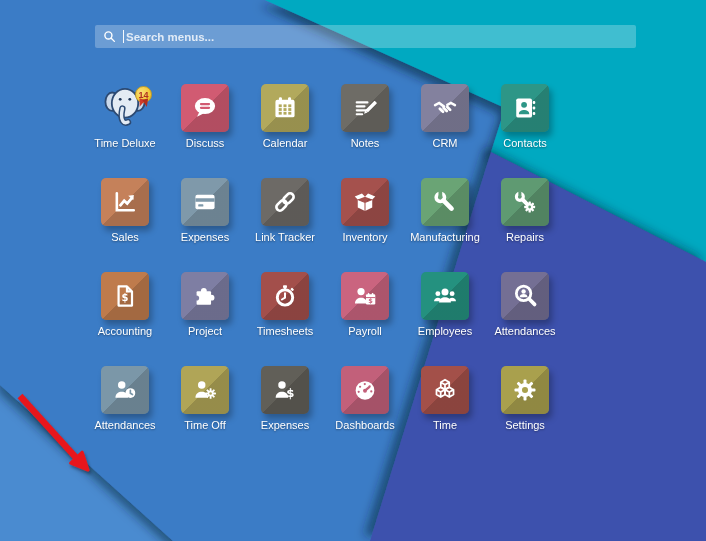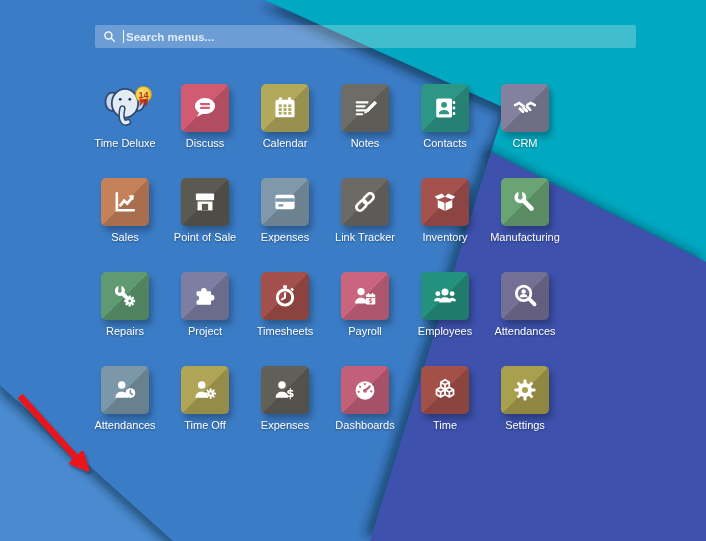--- a/index.html
+++ b/index.html
@@ -326,59 +326,50 @@
     <div class="cell" style="--tc: #6e6c66;">
       <div class="tile">
         <svg class="glyph">
             <use href="#g-notes"></use>
           </svg>
 
       </div>
       <div class="label">Notes</div>
     </div>
 
+    <div class="cell" style="--tc: #83819e;">
+      <div class="tile">
+        <svg class="glyph">
+            <use href="#g-crm"></use>
+          </svg>
+
+      </div>
+      <div class="label">CRM</div>
+    </div>
+
     <div class="cell" style="--tc: #2d9687;">
       <div class="tile">
         <svg class="glyph">
             <use href="#g-contacts"></use>
           </svg>
 
       </div>
       <div class="label">Contacts</div>
     </div>
 
-    <div class="cell" style="--tc: #83819e;">
-      <div class="tile">
-        <svg class="glyph">
-            <use href="#g-crm"></use>
-          </svg>
-
-      </div>
-      <div class="label">CRM</div>
-    </div>
-
     <div class="cell" style="--tc: #c5815a;">
       <div class="tile">
         <svg class="glyph">
             <use href="#g-sales"></use>
           </svg>
 
       </div>
       <div class="label">Sales</div>
     </div>
 
-    <div class="cell" style="--tc: #5c5952;">
-      <div class="tile">
-        <svg class="glyph">
-            <use href="#g-pos"></use>
-          </svg>
-
-      </div>
-      <div class="label">Point of Sale</div>
-    </div>
 
     <div class="cell" style="--tc: #7f99aa;">
       <div class="tile">
         <svg class="glyph">
             <use href="#g-purchase"></use>
           </svg>
 
       </div>
       <div class="label">Expenses</div>
     </div>
@@ -416,20 +407,29 @@
     <div class="cell" style="--tc: #5f9a72;">
       <div class="tile">
         <svg class="glyph">
             <use href="#g-repairs"></use>
           </svg>
 
       </div>
       <div class="label">Repairs</div>
     </div>
 
+    <div class="cell" style="--tc: #bf7b4c;">
+      <div class="tile">
+        <svg class="glyph">
+            <use href="#g-accounting"></use>
+          </svg>
+
+      </div>
+      <div class="label">Accounting</div>
+    </div>
 
     <div class="cell" style="--tc: #7e7ea3;">
       <div class="tile">
         <svg class="glyph">
             <use href="#g-project"></use>
           </svg>
 
       </div>
       <div class="label">Project</div>
     </div>

